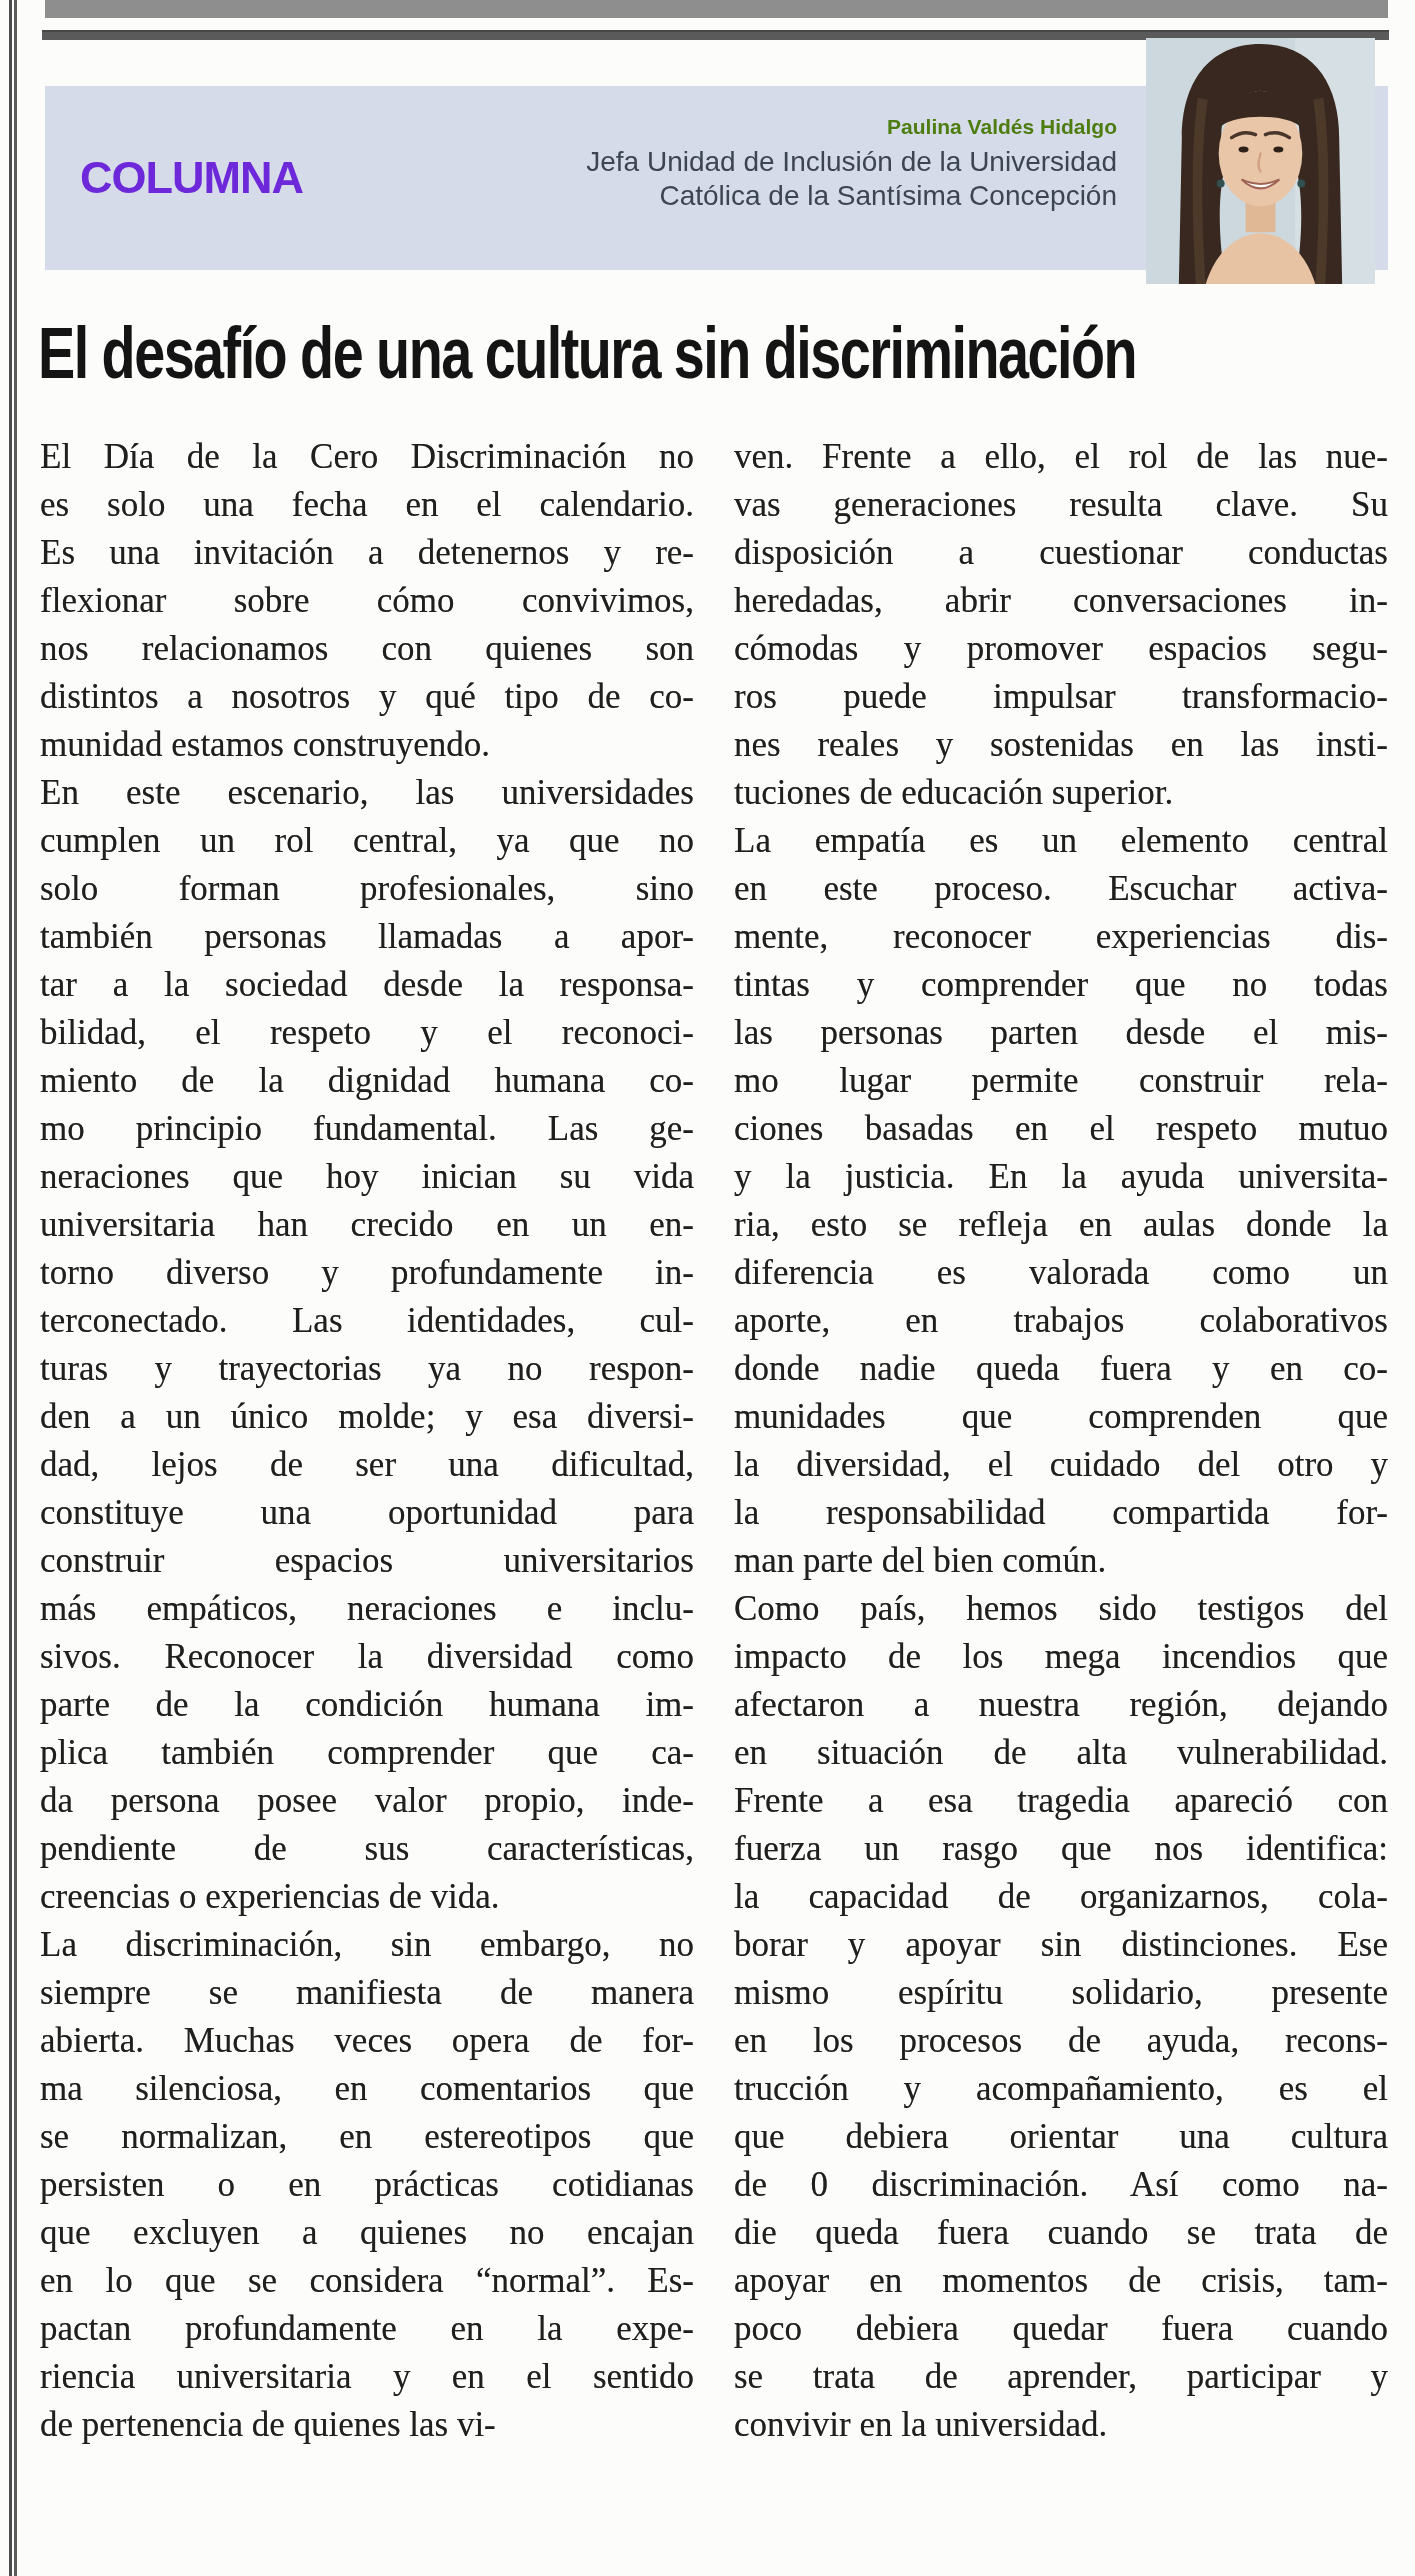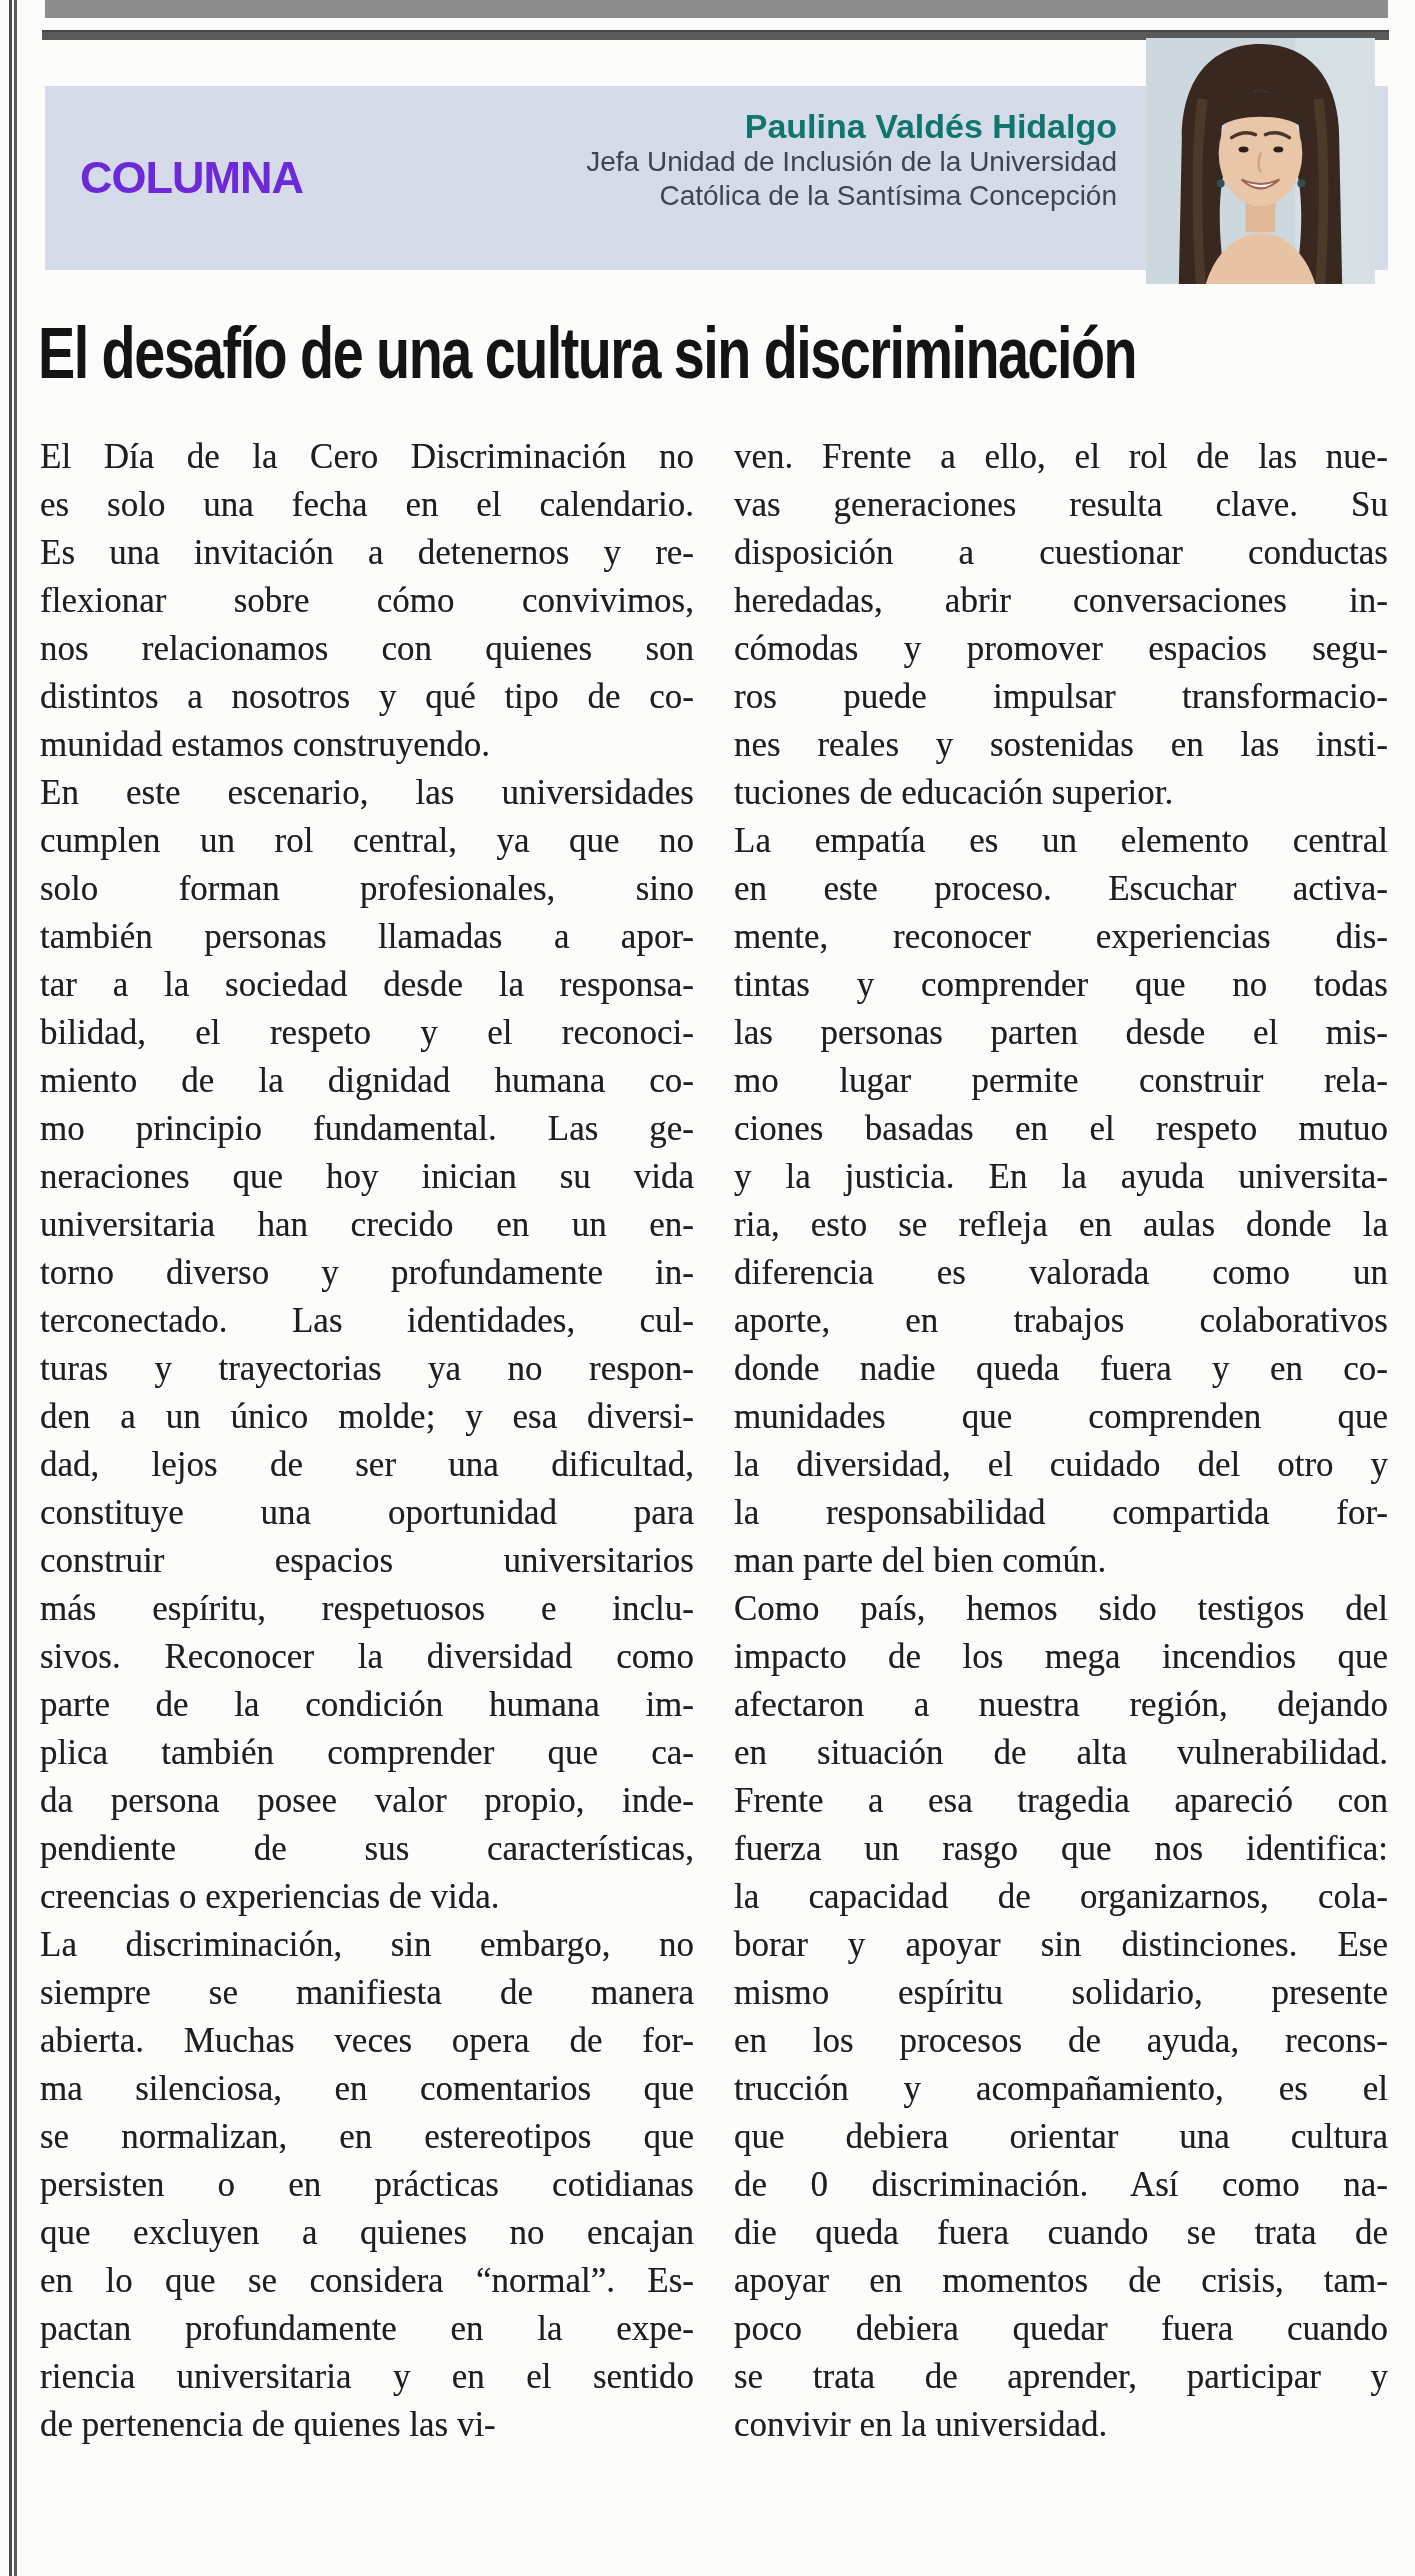--- a/index.html
+++ b/index.html
@@ -14,21 +14,21 @@
   
   .bar-top{position:absolute;left:45px;top:0;width:1343px;height:18px;background:#8e8e8e;}
   .rule-dark{position:absolute;left:42px;top:30px;width:1347px;height:8px;background:#5a5a5a;border-top:2px solid #474747;}
   
   .banner{position:absolute;left:45px;top:86px;width:1343px;height:184px;background:#d5dbe9;}
   .columna{
     position:absolute;left:35px;top:50%;transform:translateY(-50%);
     font-size:45px;font-weight:bold;letter-spacing:-1px;color:#6d28d9;
   }
   .author{position:absolute;right:271px;top:22px;text-align:right;}
-  .author .name{font-size:34px;font-weight:bold;color:#0f766e;line-height:37px;}
+  .author .name{font-size:21px;font-weight:bold;color:#4d7c0f;line-height:37px;}
   .author .role{font-size:28px;color:#3d4553;line-height:34px;margin-left:24px;}
   
   .photo{position:absolute;left:1146px;top:38px;width:229px;height:246px;z-index:3;}
   .photo svg{display:block;width:100%;height:100%;}
   
   .headline-wrap{position:absolute;left:38px;top:307px;width:1352px;height:92px;}
   .headline{
     display:inline-block;white-space:nowrap;transform-origin:0 50%;
     font-size:73px;font-weight:bold;letter-spacing:-2px;color:#141414;line-height:92px;
   }
@@ -117,21 +117,21 @@
       <div class="line">mo principio fundamental. Las ge-</div>
       <div class="line">neraciones que hoy inician su vida</div>
       <div class="line">universitaria han crecido en un en-</div>
       <div class="line">torno diverso y profundamente in-</div>
       <div class="line">terconectado. Las identidades, cul-</div>
       <div class="line">turas y trayectorias ya no respon-</div>
       <div class="line">den a un único molde; y esa diversi-</div>
       <div class="line">dad, lejos de ser una dificultad,</div>
       <div class="line">constituye una oportunidad para</div>
       <div class="line">construir espacios universitarios</div>
-      <div class="line">más espíritu, respetuosos e inclu-</div>
+      <div class="line">más empáticos, neraciones e inclu-</div>
       <div class="line">sivos. Reconocer la diversidad como</div>
       <div class="line">parte de la condición humana im-</div>
       <div class="line">plica también comprender que ca-</div>
       <div class="line">da persona posee valor propio, inde-</div>
       <div class="line">pendiente de sus características,</div>
       <div class="line end">creencias o experiencias de vida.</div>
       <div class="line">La discriminación, sin embargo, no</div>
       <div class="line">siempre se manifiesta de manera</div>
       <div class="line">abierta. Muchas veces opera de for-</div>
       <div class="line">ma silenciosa, en comentarios que</div>

